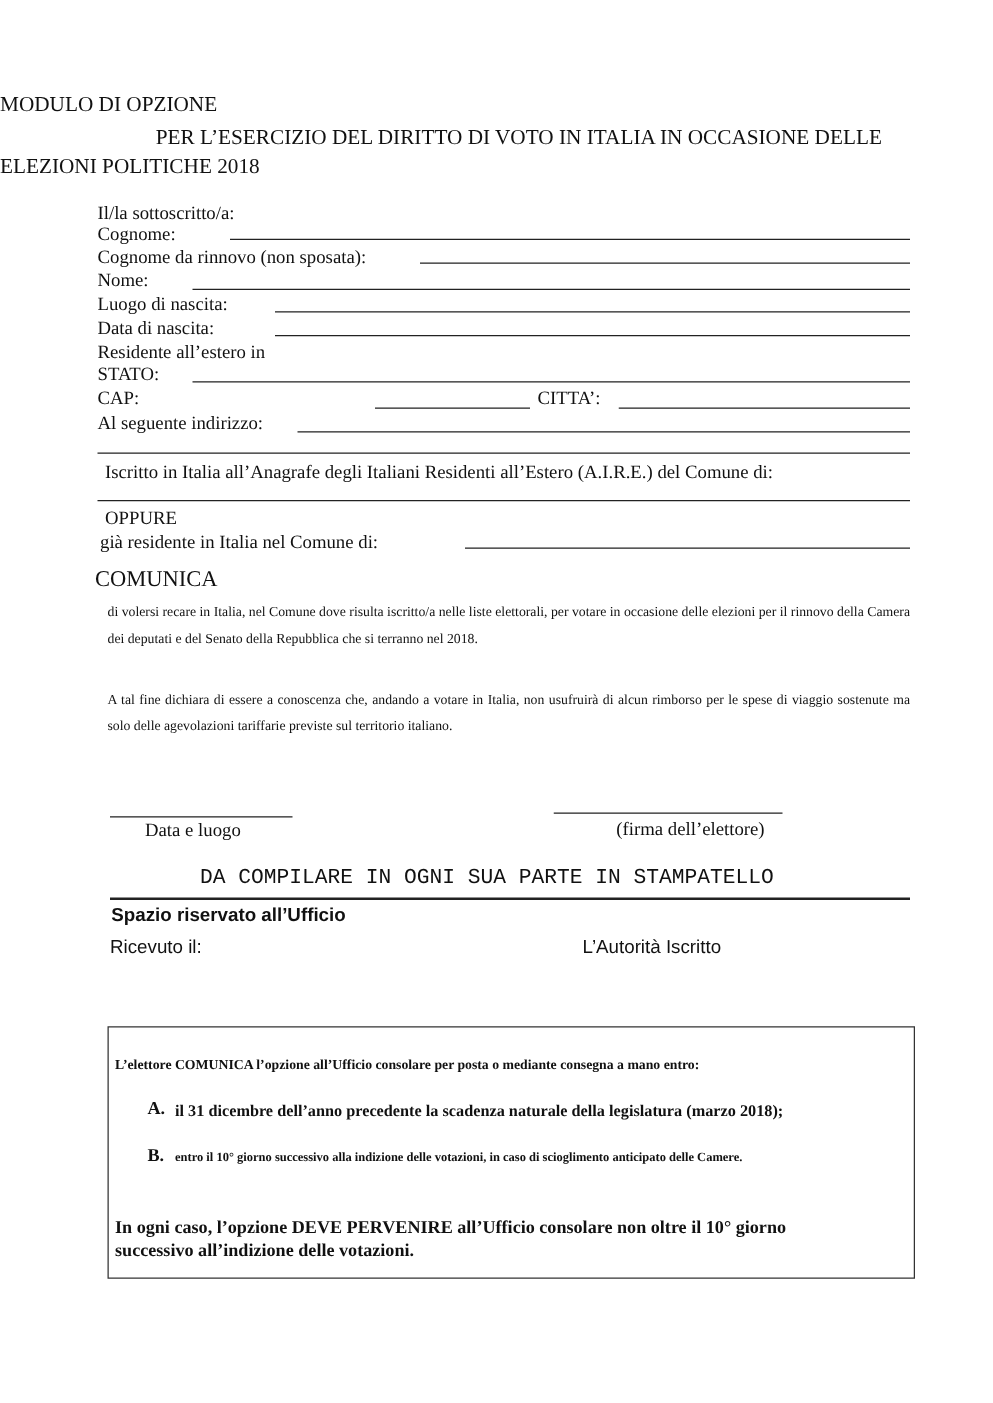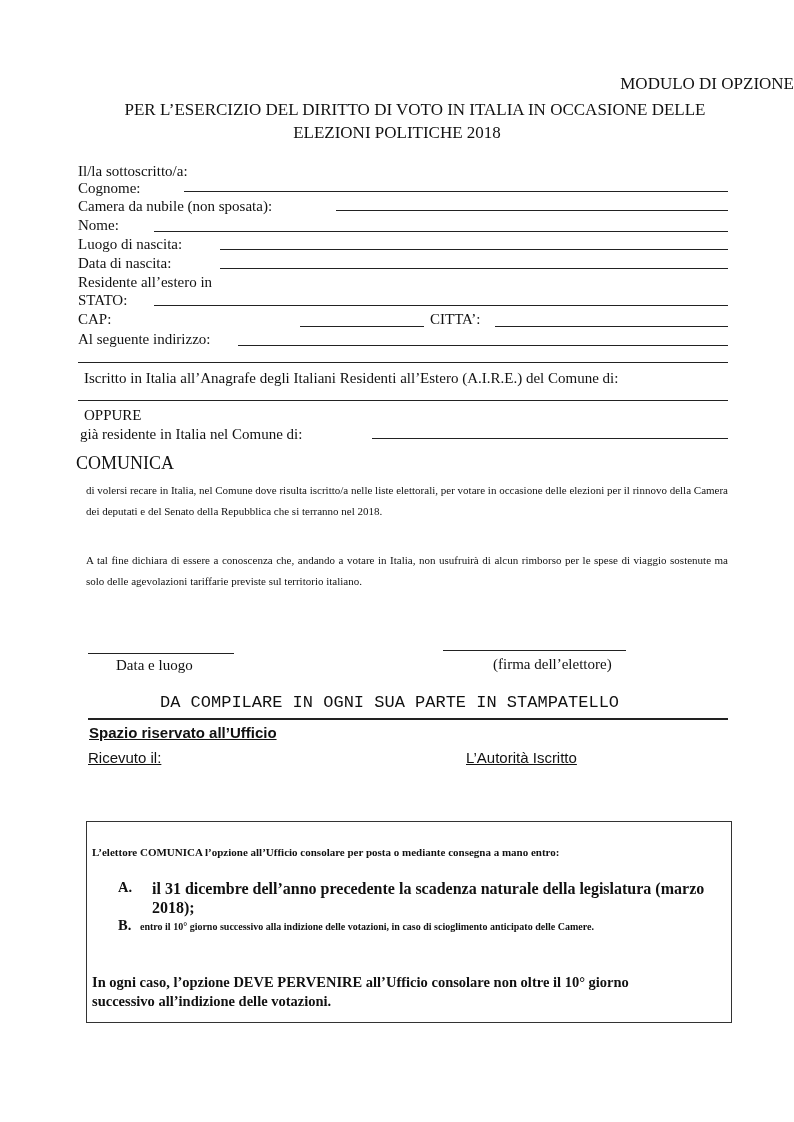--- a/index.html
+++ b/index.html
@@ -1,43 +1,43 @@
 <!DOCTYPE html>
 <html><head>
 <meta charset="utf-8">
 <style>
   html, body { margin:0; padding:0; background:#fff; }
   body { width:794px; height:1122px; position:relative; overflow:hidden;
          font-family:"Liberation Serif", serif; color:#111; }
   .abs { position:absolute; }
   .t { font-size:15px; white-space:nowrap; line-height:18px; }
   .line { position:absolute; height:0; border-top:1px solid #222; }
-  .title1 { left:0; width:794px; text-align:right; top:75px; font-size:17px; }
+  .title1 { left:0; width:794px; text-align:left; top:75px; font-size:17px; }
   .title2 { left:18px; width:794px; text-align:center; top:101px; font-size:17px; }
-  .title3 { left:0; width:794px; text-align:center; top:124px; font-size:17px; }
+  .title3 { left:0; width:794px; top:124px; font-size:17px; }
   .para { font-size:11px; line-height:21px; text-align:justify; }
   .mono { font-family:"Liberation Mono", monospace; font-size:17px; }
-  .sans { font-family:"Liberation Sans", sans-serif;text-decoration:underline; }
+  .sans { font-family:"Liberation Sans", sans-serif; }
   .box { position:absolute; left:86px; top:821px; width:646px; height:202px;
          border:1px solid #333; box-sizing:border-box; }
   .bold { font-weight:bold; }
 </style>
 </head>
 <body>
 
 <div class="abs t title1">MODULO DI OPZIONE</div>
 <div class="abs t title2">PER L’ESERCIZIO DEL DIRITTO DI VOTO IN ITALIA IN OCCASIONE DELLE</div>
 <div class="abs t title3">ELEZIONI POLITICHE 2018</div>
 
 <div class="abs t" style="left:78px;top:162px;">Il/la sottoscritto/a:</div>
 
 <div class="abs t" style="left:78px;top:179px;">Cognome:</div>
 <div class="line" style="left:184px;top:191px;width:544px;"></div>
 
-<div class="abs t" style="left:78px;top:197px;">Camera da nubile (non sposata):</div>
+<div class="abs t" style="left:78px;top:197px;">Cognome da rinnovo (non sposata):</div>
 <div class="line" style="left:336px;top:210px;width:392px;"></div>
 
 <div class="abs t" style="left:78px;top:216px;">Nome:</div>
 <div class="line" style="left:154px;top:231px;width:574px;"></div>
 
 <div class="abs t" style="left:78px;top:235px;">Luogo di nascita:</div>
 <div class="line" style="left:220px;top:249px;width:508px;"></div>
 
 <div class="abs t" style="left:78px;top:254px;">Data di nascita:</div>
 <div class="line" style="left:220px;top:268px;width:508px;"></div>
@@ -78,18 +78,18 @@
 <div class="line" style="left:88px;top:718px;width:640px;border-top-width:2px;"></div>
 
 <div class="abs sans bold" style="left:89px;top:724px;font-size:15px;white-space:nowrap;">Spazio riservato all’Ufficio</div>
 <div class="abs sans" style="left:88px;top:749px;font-size:15px;white-space:nowrap;">Ricevuto il:</div>
 <div class="abs sans" style="left:466px;top:749px;font-size:15px;white-space:nowrap;">L’Autorità Iscritto</div>
 
 <div class="box"></div>
 <div class="abs bold para" style="left:92px;top:843px;width:630px;text-align:left;line-height:19px;font-size:11px;">L’elettore COMUNICA l’opzione all’Ufficio consolare per posta o mediante consegna a mano entro:</div>
 
 <div class="abs bold" style="left:118px;top:879px;font-size:14.5px;">A.</div>
-<div class="abs bold" style="left:152px;top:879px;width:570px;font-size:16px;line-height:19px;">il 31 dicembre dell’anno precedente la scadenza naturale della legislatura (marzo 2018);</div>
+<div class="abs bold" style="left:140px;top:879px;width:570px;font-size:13px;line-height:19px;">il 31 dicembre dell’anno precedente la scadenza naturale della legislatura (marzo 2018);</div>
 
 <div class="abs bold" style="left:118px;top:917px;font-size:14.5px;">B.</div>
 <div class="abs bold" style="left:140px;top:917px;width:582px;font-size:10px;line-height:19px;font-family:Liberation Serif, serif;">entro il 10° giorno successivo alla indizione delle votazioni, in caso di scioglimento anticipato delle Camere.</div>
 
 <div class="abs bold" style="left:92px;top:973px;width:590px;font-size:14.5px;line-height:19px;">In ogni caso, l’opzione DEVE PERVENIRE all’Ufficio consolare non oltre il 10° giorno successivo all’indizione delle votazioni.</div>
 
 </body></html>

